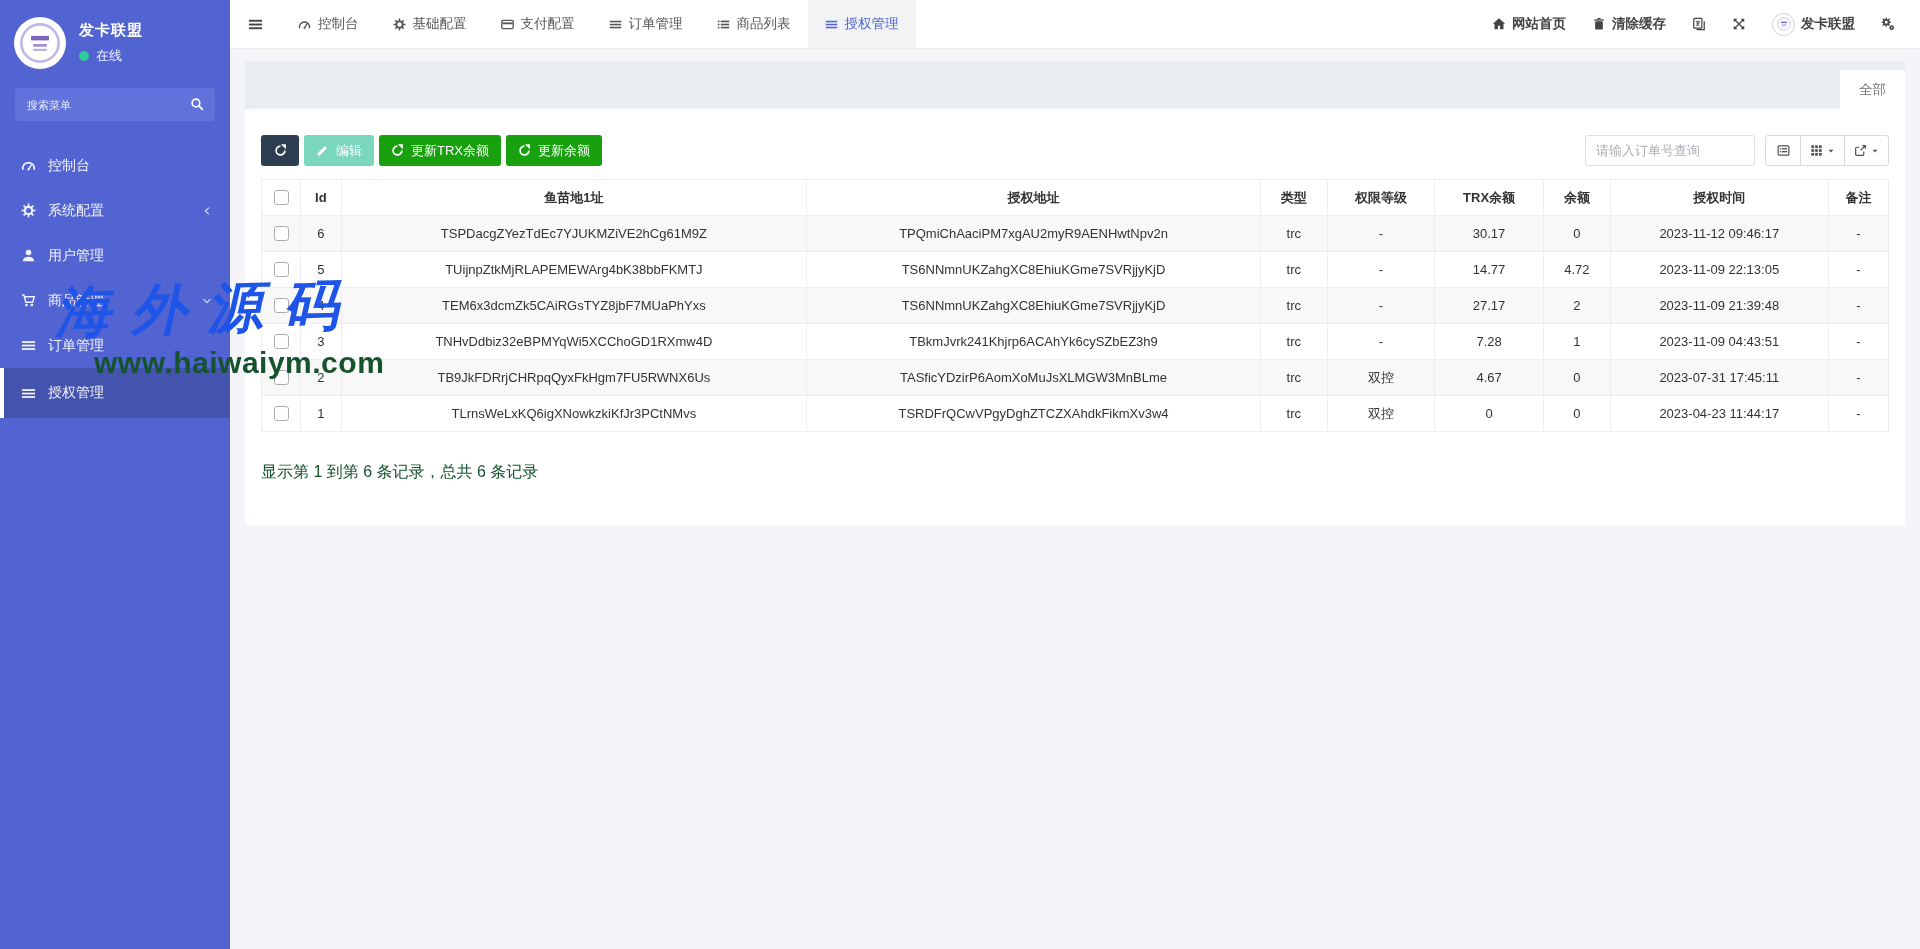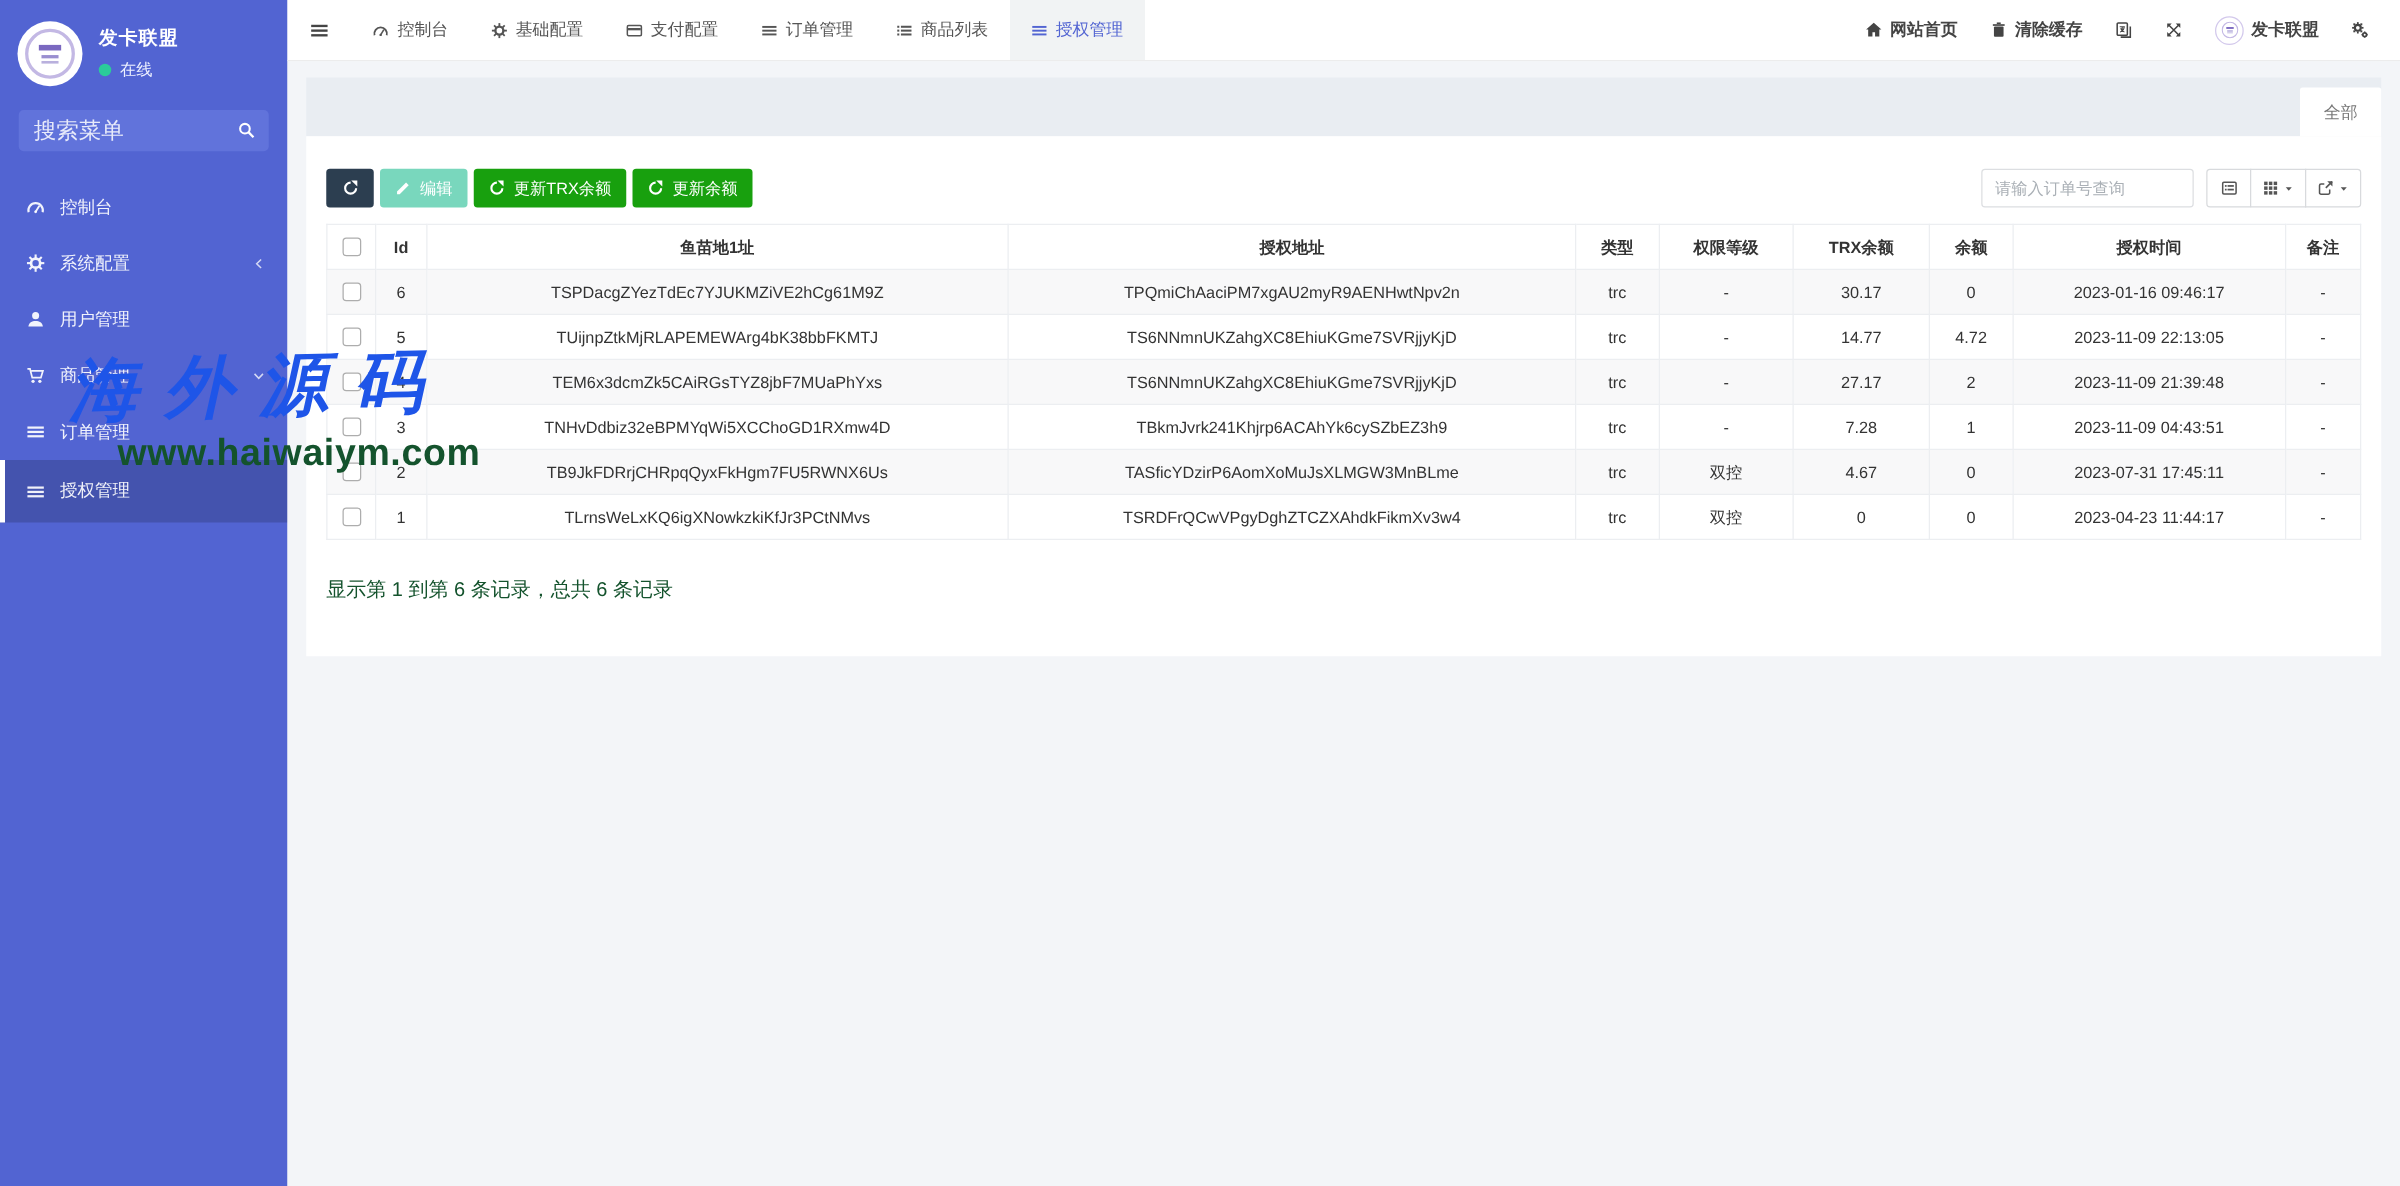--- a/index.html
+++ b/index.html
@@ -9,21 +9,21 @@
 
   
   .sidebar { width:230px; flex-shrink:0; background:#5264d2; display:flex; flex-direction:column; }
   .brand { display:flex; align-items:center; gap:13px; padding:17px 14px 4px; }
   .avatar-lg { width:52px; height:52px; border-radius:50%; background:#fff; display:flex; align-items:center; justify-content:center; flex-shrink:0; }
   .avatar-lg svg { width:42px; height:42px; }
   .brand-title { color:#fff; font-size:15px; font-weight:bold; letter-spacing:1px; }
   .brand-status { display:flex; align-items:center; gap:7px; margin-top:7px; font-size:13px; color:#eef1ff; }
   .dot { width:10px; height:10px; border-radius:50%; background:#2bcb9a; }
   .side-search { margin:15px 15px 0; position:relative; }
-  .side-search input { width:100%; height:33px; background:#6173db; border:none; border-radius:4px; padding:0 46px 0 12px; color:#fef9c3; font-size:18px; outline:none; }
+  .side-search input { width:100%; height:33px; background:#6173db; border:none; border-radius:4px; padding:0 46px 0 12px; color:#fef9c3; font-size:11px; outline:none; }
   .side-search input::placeholder { color:rgba(255,255,255,0.85); }
   .side-search .icon { position:absolute; right:11px; top:9px; color:#fff; }
   .side-search .icon svg { width:14px; height:14px; }
   .menu { margin-top:22px; }
   .menu-item { height:45px; display:flex; align-items:center; gap:12px; padding:0 18px 0 21px; color:rgba(255,255,255,0.92); font-size:14px; cursor:pointer; }
   .menu-item .mi svg { width:15px; height:15px; }
   .menu-item .ml { flex:1; }
   .menu-item .chev { color:rgba(255,255,255,0.75); }
   .menu-item .chev svg { width:10px; height:10px; }
   .menu-item.active { background:rgba(0,0,0,0.17); border-left:4px solid #ffffff; padding-left:17px; height:50px; }
@@ -465,21 +465,21 @@
               <td>
                 <div class="cb"></div>
               </td>
               <td>6</td>
               <td>TSPDacgZYezTdEc7YJUKMZiVE2hCg61M9Z</td>
               <td>TPQmiChAaciPM7xgAU2myR9AENHwtNpv2n</td>
               <td>trc</td>
               <td>-</td>
               <td>30.17</td>
               <td>0</td>
-              <td>2023-01-16 09:46:17</td>
+              <td>2023-11-12 09:46:17</td>
               <td>-</td>
             </tr>
             <tr>
               <td>
                 <div class="cb"></div>
               </td>
               <td>5</td>
               <td>TUijnpZtkMjRLAPEMEWArg4bK38bbFKMTJ</td>
               <td>TS6NNmnUKZahgXC8EhiuKGme7SVRjjyKjD</td>
               <td>trc</td>

